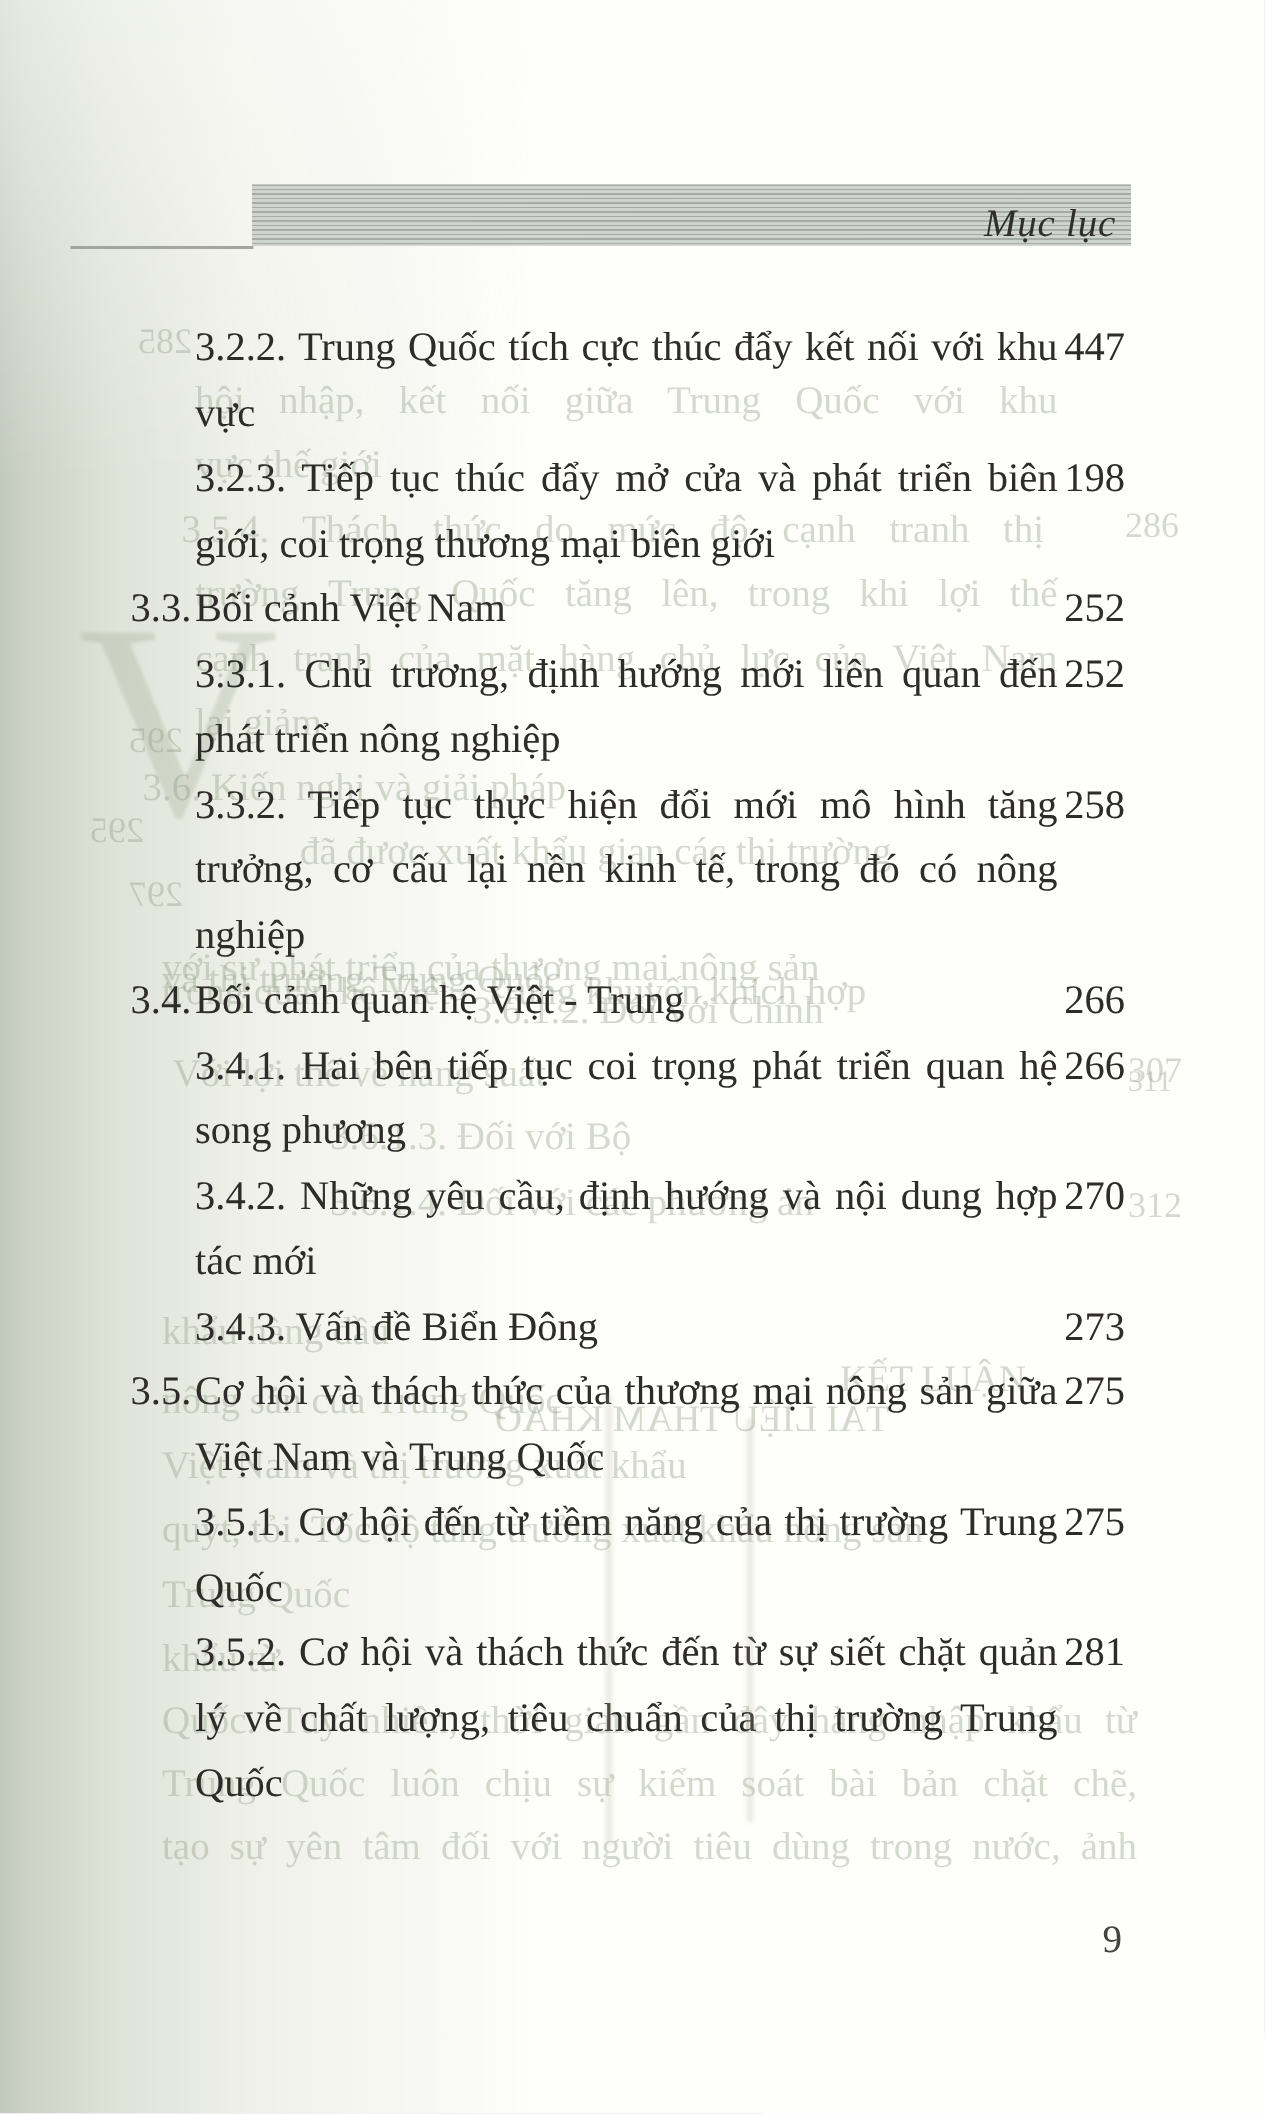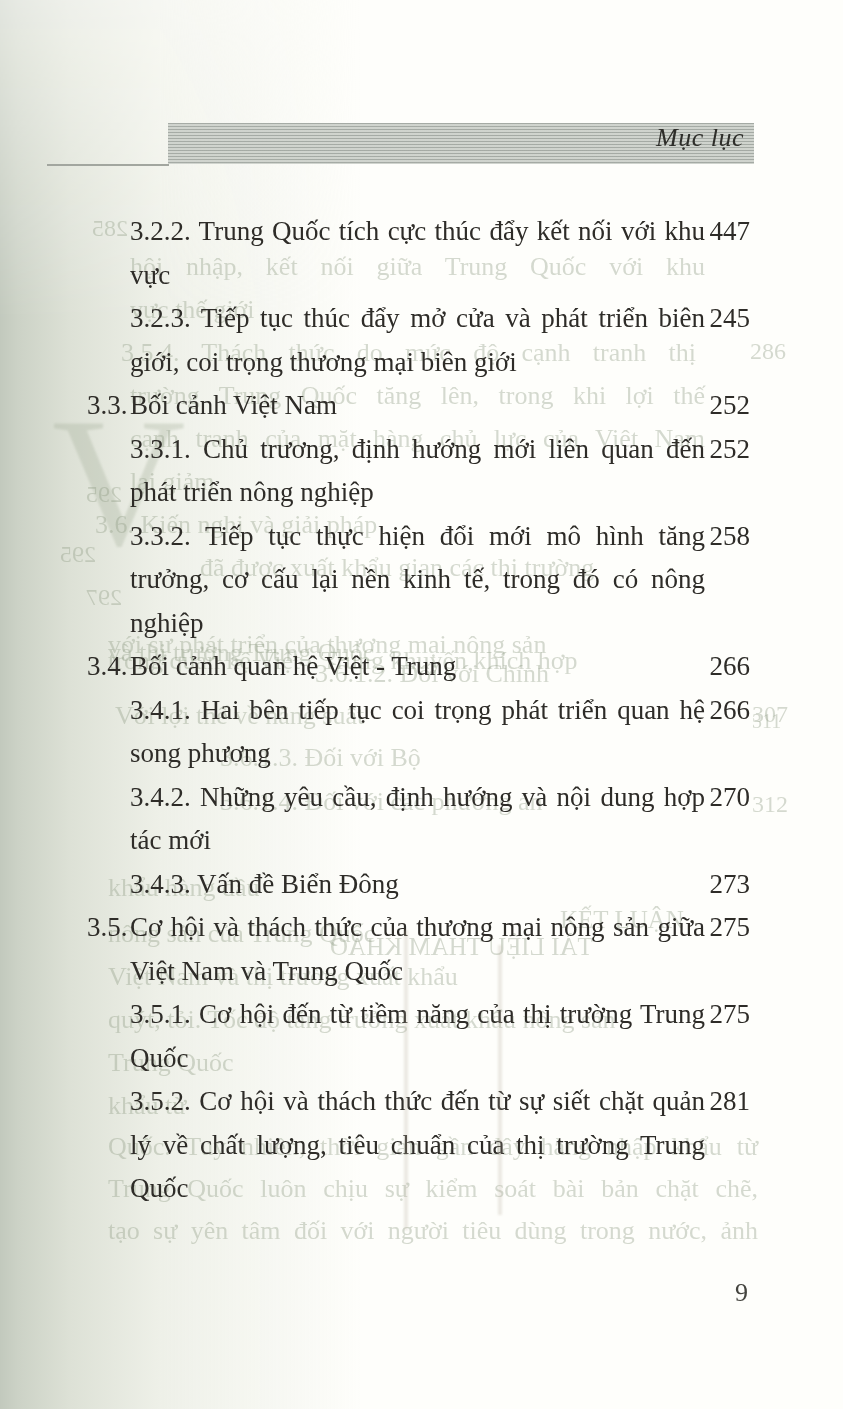--- a/index.html
+++ b/index.html
@@ -21,21 +21,21 @@
   
   .header-rule{
     position:absolute;left:47px;top:164px;width:122px;height:2px;
     background:#a2a69f;
   }
   .header-bar{
     position:absolute;left:168px;top:123px;width:586px;height:41px;
     background:
       repeating-linear-gradient(180deg, rgba(138,144,138,.50) 0 1px, rgba(209,213,207,.92) 1px 3px),
       linear-gradient(90deg,#c2c7c1,#bfc4be);
-    display:flex;align-items:flex-start;justify-content:flex-end;
+    display:flex;align-items:flex-end;justify-content:flex-end;
   }
   .header-title{
     font-style:italic;font-size:26px;color:#2e2e2a;
     padding-right:10px;letter-spacing:.5px;
   }
   
   .toc{
     position:absolute;left:130px;top:210px;width:615px;
     font-size:27px;line-height:43.5px;color:#2e2c28;
   }
@@ -110,21 +110,21 @@
       <div class="ghost justify" style="top: 1215px; left: 108px; width: 650px;">tạo sự yên tâm đối với người tiêu dùng trong nước, ảnh</div>
     </div>
 
   <div class="header-rule"></div>
   <div class="header-bar">
     <span class="header-title">Mục lục</span>
   </div>
 
   <div class="toc" id="toc">
       <div class="entry sub"><span class="num-sub">3.2.2. </span><span>Trung Quốc tích cực thúc đẩy kết nối với khu vực</span><span class="pagenum">447</span></div>
-      <div class="entry sub"><span class="num-sub">3.2.3. </span><span>Tiếp tục thúc đẩy mở cửa và phát triển biên giới, coi trọng thương mại biên giới</span><span class="pagenum">245</span></div>
+      <div class="entry sub"><span class="num-sub">3.2.3. </span><span>Tiếp tục thúc đẩy mở cửa và phát triển biên giới, coi trọng thương mại biên giới</span><span class="pagenum">198</span></div>
       <div class="entry top"><span class="num-top">3.3.</span><span>Bối cảnh Việt Nam</span><span class="pagenum">252</span></div>
       <div class="entry sub"><span class="num-sub">3.3.1. </span><span>Chủ trương, định hướng mới liên quan đến phát triển nông nghiệp</span><span class="pagenum">252</span></div>
       <div class="entry sub"><span class="num-sub">3.3.2. </span><span>Tiếp tục thực hiện đổi mới mô hình tăng trưởng, cơ cấu lại nền kinh tế, trong đó có nông nghiệp</span><span class="pagenum">258</span></div>
       <div class="entry top"><span class="num-top">3.4.</span><span>Bối cảnh quan hệ Việt - Trung</span><span class="pagenum">266</span></div>
       <div class="entry sub"><span class="num-sub">3.4.1. </span><span>Hai bên tiếp tục coi trọng phát triển quan hệ song phương</span><span class="pagenum">266</span></div>
       <div class="entry sub"><span class="num-sub">3.4.2. </span><span>Những yêu cầu, định hướng và nội dung hợp tác mới</span><span class="pagenum">270</span></div>
       <div class="entry sub"><span class="num-sub">3.4.3. </span><span>Vấn đề Biển Đông</span><span class="pagenum">273</span></div>
       <div class="entry top"><span class="num-top">3.5.</span><span>Cơ hội và thách thức của thương mại nông sản giữa Việt Nam và Trung Quốc</span><span class="pagenum">275</span></div>
       <div class="entry sub"><span class="num-sub">3.5.1. </span><span>Cơ hội đến từ tiềm năng của thị trường Trung Quốc</span><span class="pagenum">275</span></div>
       <div class="entry sub"><span class="num-sub">3.5.2. </span><span>Cơ hội và thách thức đến từ sự siết chặt quản lý về chất lượng, tiêu chuẩn của thị trường Trung Quốc</span><span class="pagenum">281</span></div>

